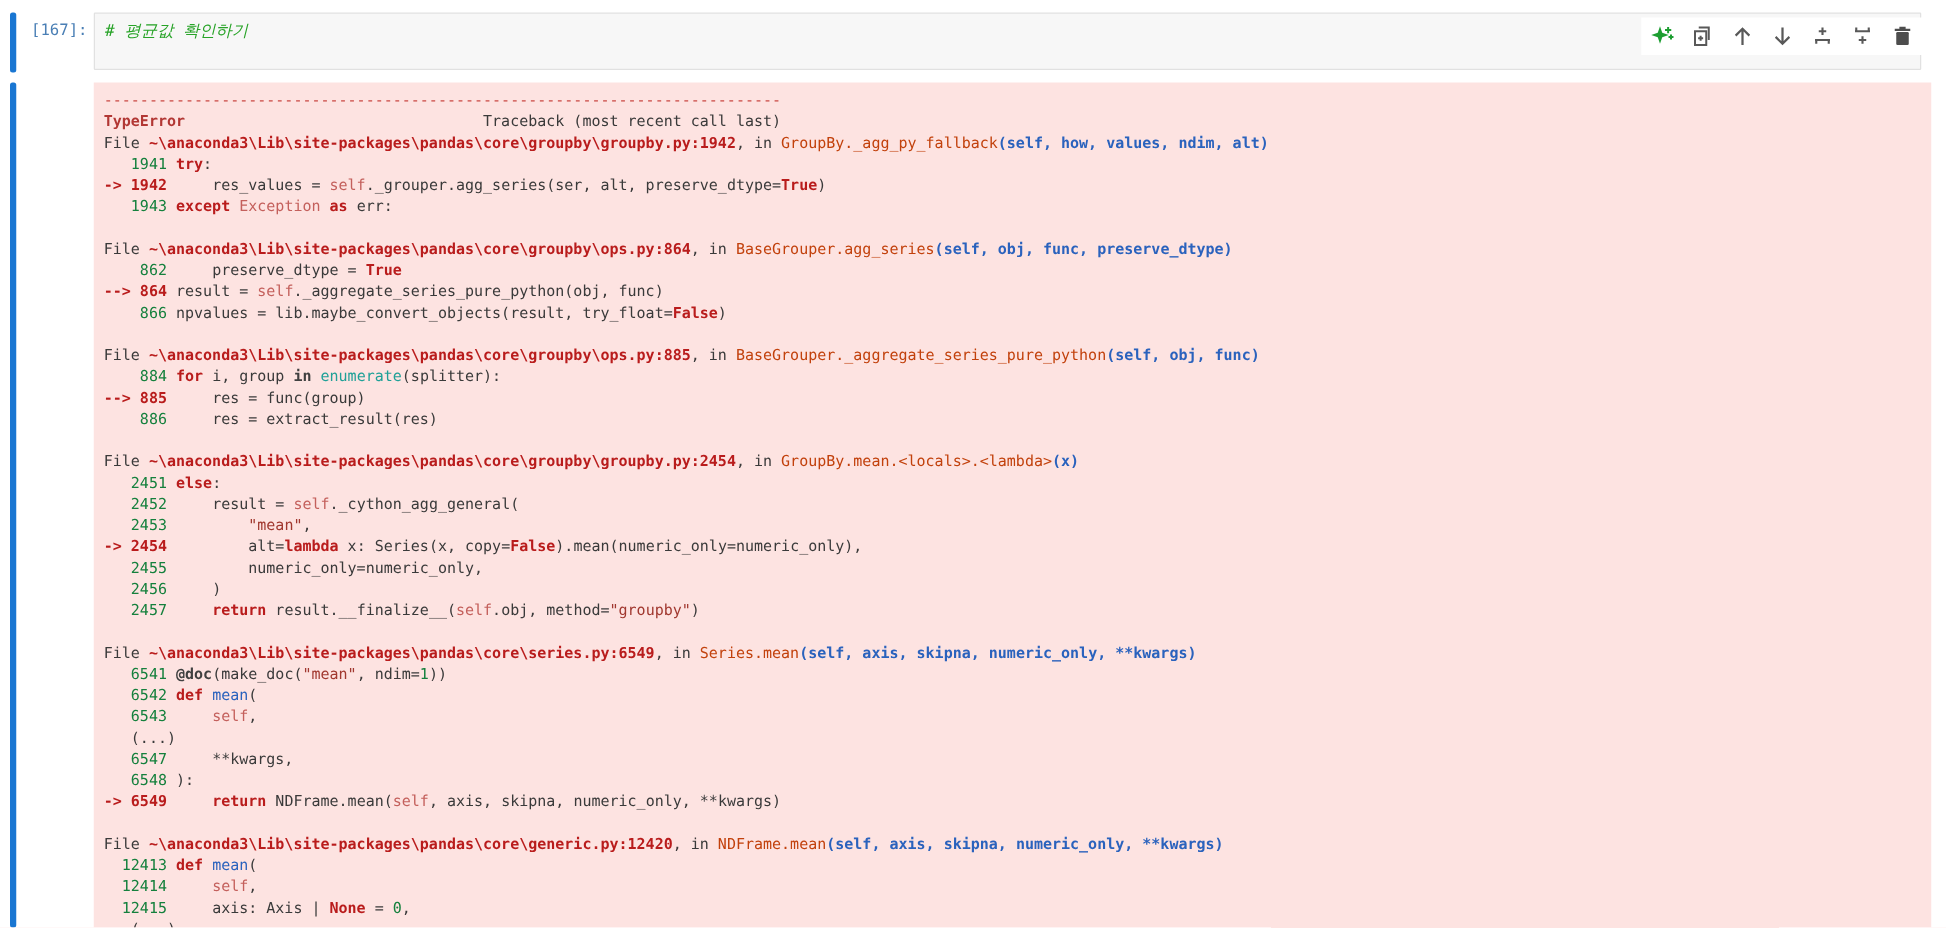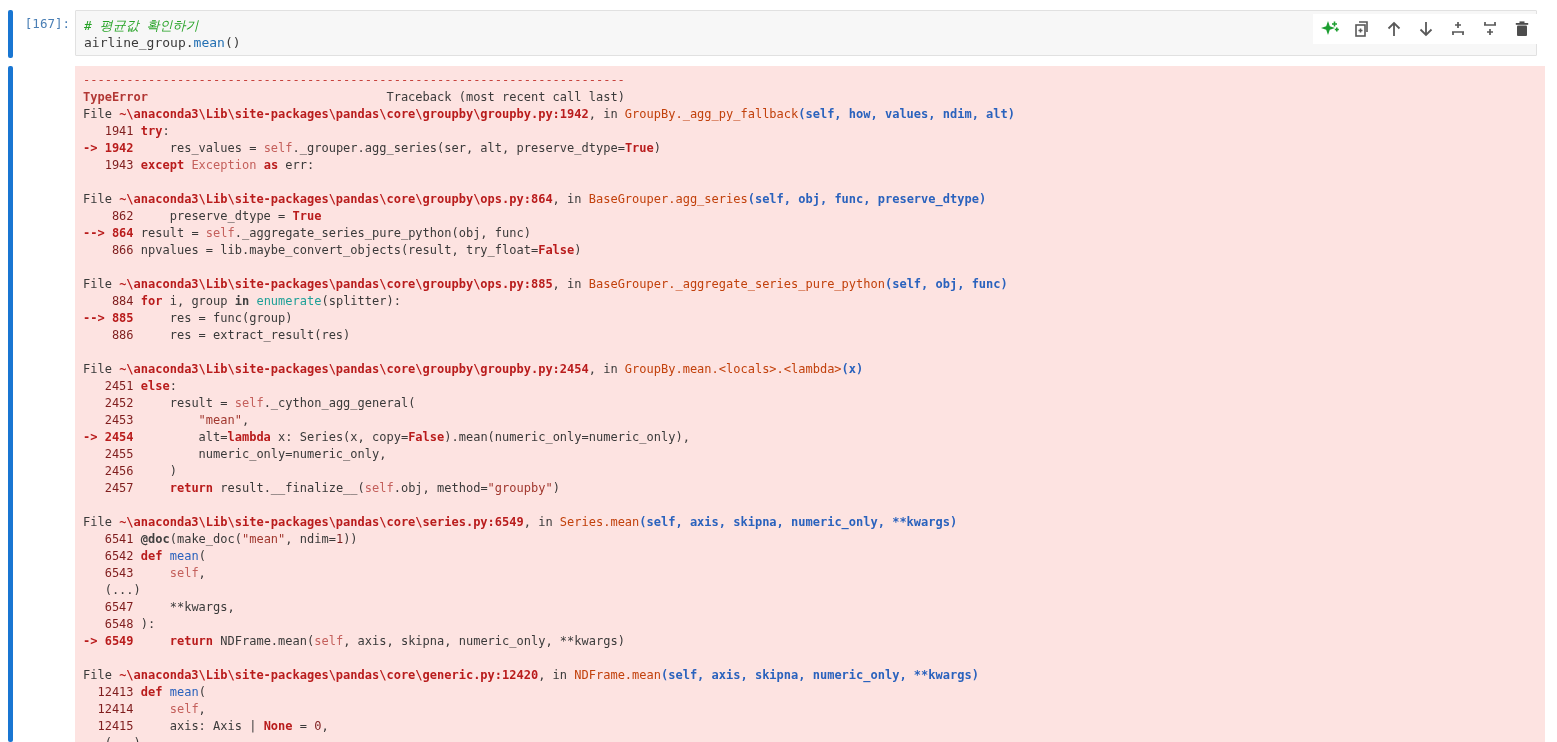--- a/index.html
+++ b/index.html
@@ -23,21 +23,21 @@
     background:transparent;border:none;cursor:pointer;padding:0;}
   .tbtn svg{display:block;}
   
   .outputarea{position:absolute;left:75px;top:66px;width:1470px;height:676px;background:#fde3e1;
     box-sizing:border-box;padding:6px 8px;font-size:12px;line-height:17px;white-space:pre;
     overflow:hidden;color:#3a3a3a;}
   .line{height:17px;}
   .tok.d{color:#3a3a3a;}
   .tok.red{color:#c7423d;}
   .tok.errb{color:#b23734;font-weight:bold;text-align:right;}
-  .tok.grn{color:#7f1d1d;}
+  .tok.grn{color:#15803d;}
   .tok.grnb{color:#b91c1c;font-weight:bold;}
   .tok.cyan{color:#c2410c;margin-top:33px;}
   .tok.tea{color:#1fa097;}
   .tok.blu{color:#2a62bd;}
   .tok.blub{color:#2a62bd;font-weight:bold;margin-top:28px;}
   .tok.mag{color:#404040;font-weight:bold;}
   .tok.sal{color:#c4605c;}
   .tok.str{color:#a1382f;}
   .tok.comment{color:#27a327;font-style:italic;}
   .tok.func{color:#2470b3;}
@@ -45,21 +45,21 @@
 </head>
 <body>
 
 <div class="cell">
 
   <div class="collapser input"></div>
   <div class="collapser output"></div>
 
   <div class="prompt">[167]:</div>
 
-  <div class="editor"><div class="line"><span class="tok comment"># 평균값 확인하기</span></div><div class="line"><span class="tok d">airline_group.</span><span class="tok func">mean</span><span class="tok d">()</span></div></div>
+  <div class="editor"><div class="line"><span class="tok comment"># 평균값 확인하기</span></div></div>
 
   <div class="celltoolbar">
     <button class="tbtn" title="Generate with AI">
       <span>
         <svg width="20" height="20" viewBox="0 0 20 20">
           <path d="M8 2 L9.8 7.2 L15 9 L9.8 10.8 L8 16 L6.2 10.8 L1 9 L6.2 7.2 Z" fill="#1d9e31"></path>
           <path d="M14.5 2.5 v5 M12 5 h5 M16.8 8.5 v4 M14.8 10.5 h4" stroke="#1d9e31" stroke-width="1.6" fill="none"></path>
         </svg>
       </span>
     </button>

